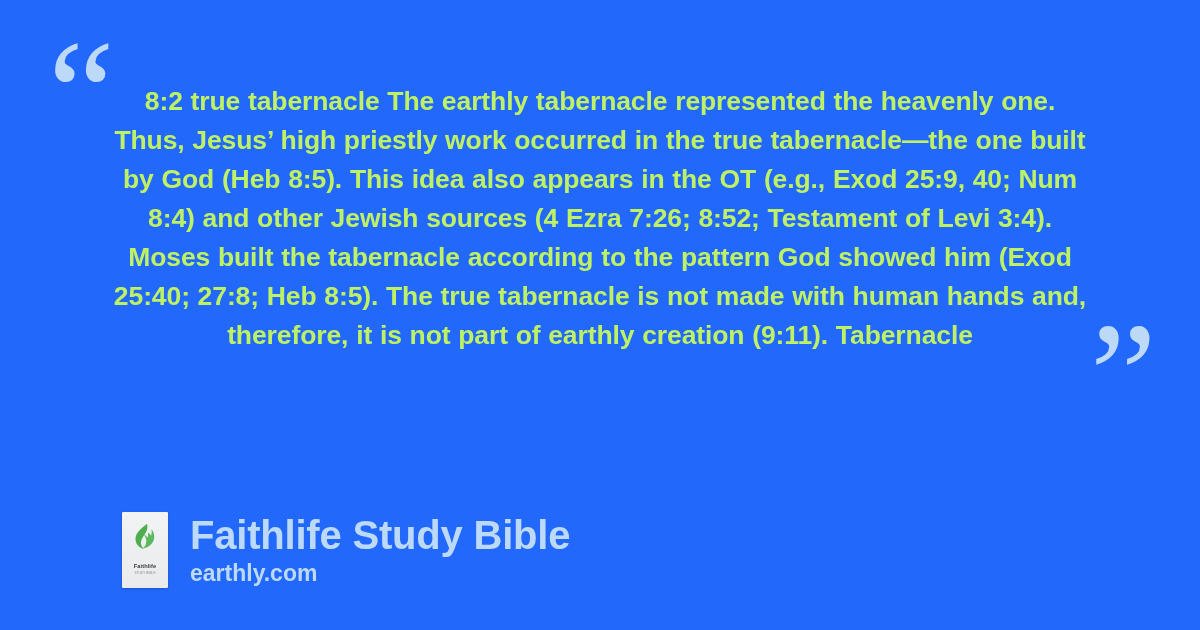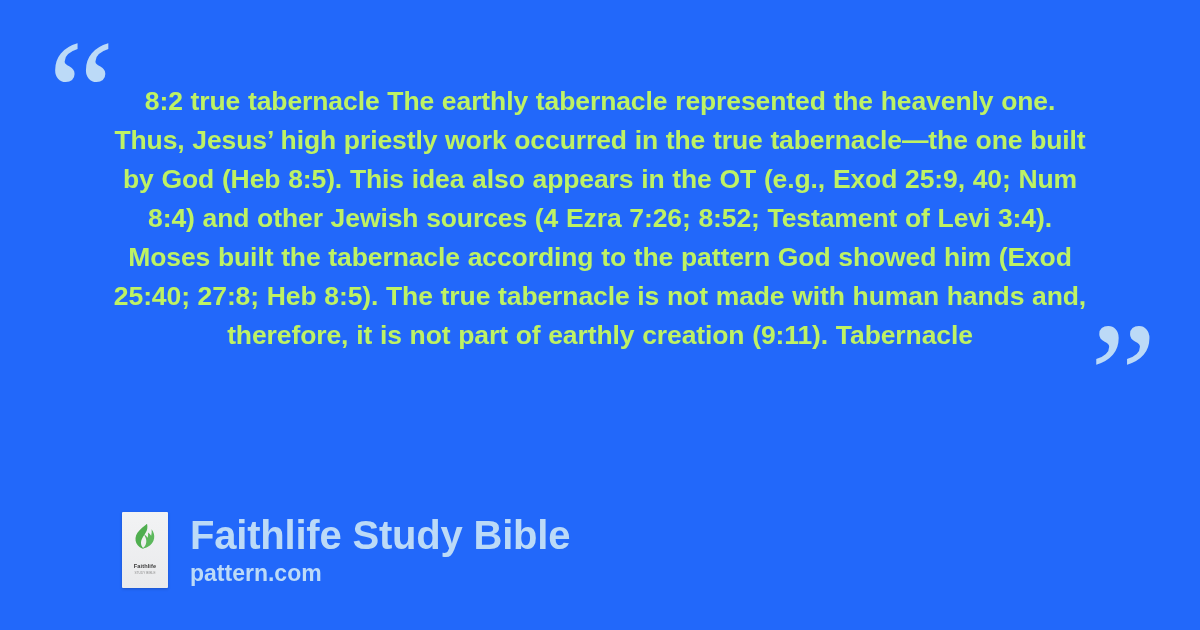--- a/index.html
+++ b/index.html
@@ -151,18 +151,18 @@
       <svg class="leaf-icon" viewBox="0 0 24 28" xmlns="http://www.w3.org/2000/svg">
         <path d="M13.6 0.6c0.9 3.9 0.2 6.6-1.3 9.2-1.5 2.7-3.6 5-4.6 8.1-0.8 2.5-0.4 5.2 1.1 7.3 0.5 0.7 1.1 1.3 1.8 1.8-3.6-0.5-6.6-2.7-8.1-5.9C0.9 17.6 1.3 13.4 3.6 10 6.2 6.1 10.6 3.4 13.6 0.6z" fill="#4fae4f"></path>
         <path d="M18.4 6.4c2.3 3.1 3.1 6.3 2.6 9.4-0.6 3.8-3 7.1-6.5 9-1.9 1.1-4 1.7-6.1 1.9 1.9-1.3 3.3-3 4-5 0.8-2.3 0.5-4.6-0.4-6.7-0.5-1.2-1.2-2.3-1.7-3.5 1.6 1 3 2.3 4 3.9 0.4-1.9 0.6-3.8 0.4-5.7 1.3 0.9 2.4 2.1 3.2 3.5 0.6-2.3 0.7-4.6 0.5-6.8z" fill="#5cb85c"></path>
       </svg>
       <div class="cover-title">Faithlife</div>
       <div class="cover-sub">STUDY BIBLE</div>
     </div>
 
     <div class="brand-text">
       <div class="brand-title">Faithlife Study Bible</div>
-      <div class="brand-url">pattern.com</div>
+      <div class="brand-url">earthly.com</div>
     </div>
 
   </div>
 
 </div>
 
 </body></html>

